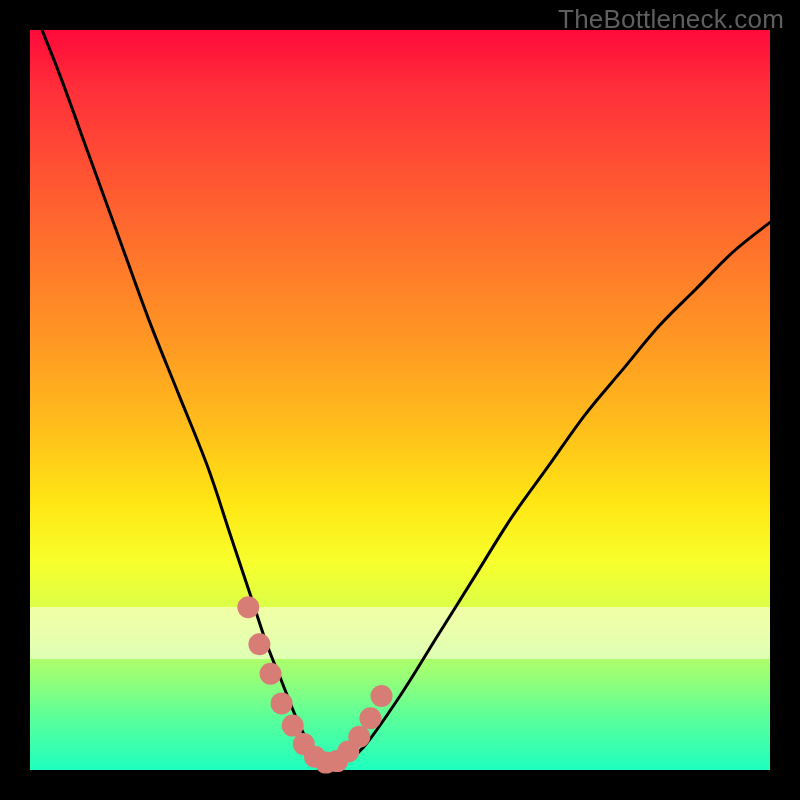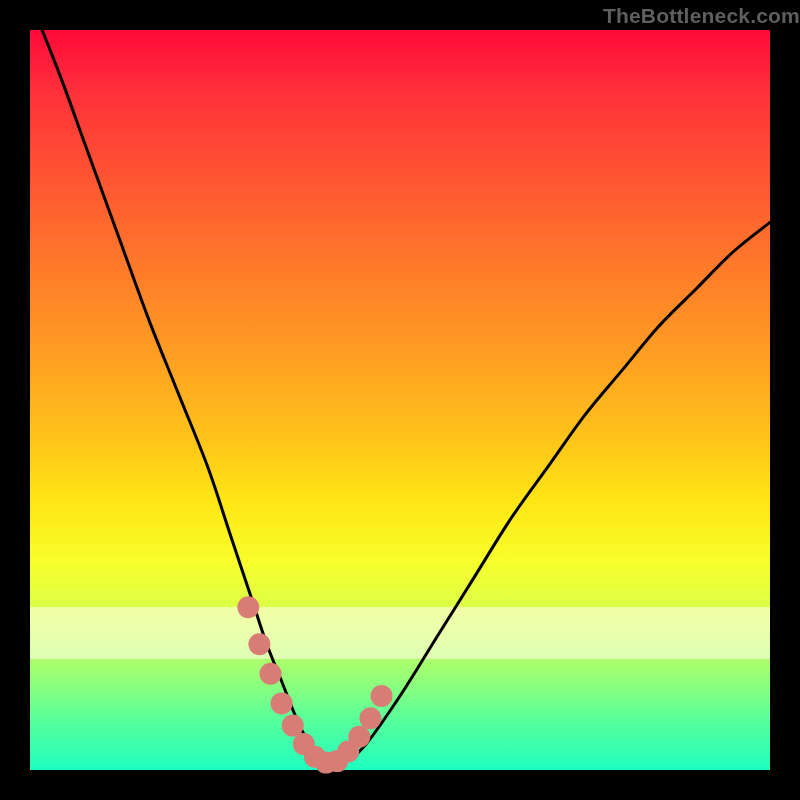--- a/index.html
+++ b/index.html
@@ -44,24 +44,24 @@
   }
   .ivory-band {
     position: absolute;
     left: 0;
     width: 100%;
     background: rgba(255, 255, 230, 0.6);
   }
   .watermark {
     position: absolute;
     top: 4px;
-    right: 0;
+    right: 16px;
     color: #5f5f5f;
-    font-size: 21px;
-    font-weight: 700;
+    font-size: 26px;
+    font-weight: 400;
     letter-spacing: 0.2px;
     user-select: none;
   }
   svg.curve-layer {
     position: absolute;
     left: 30px;
     top: 30px;
     width: 740px;
     height: 740px;
     overflow: visible;

